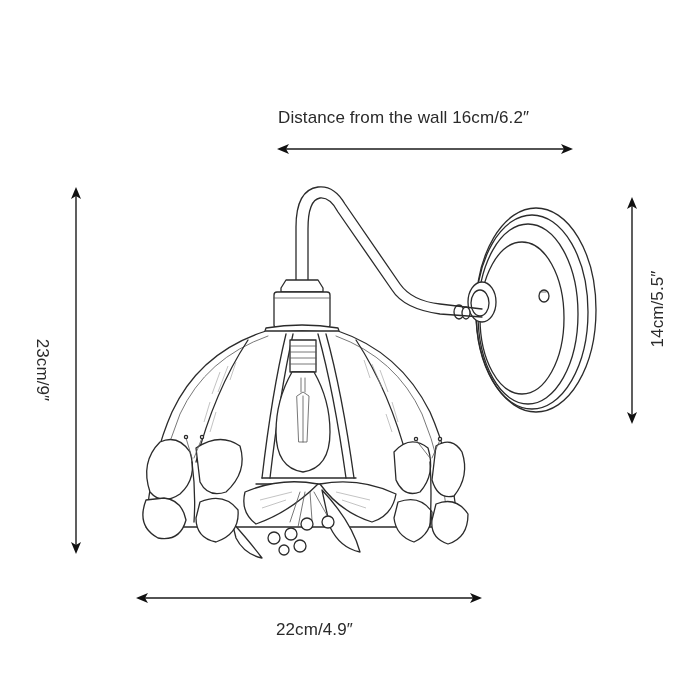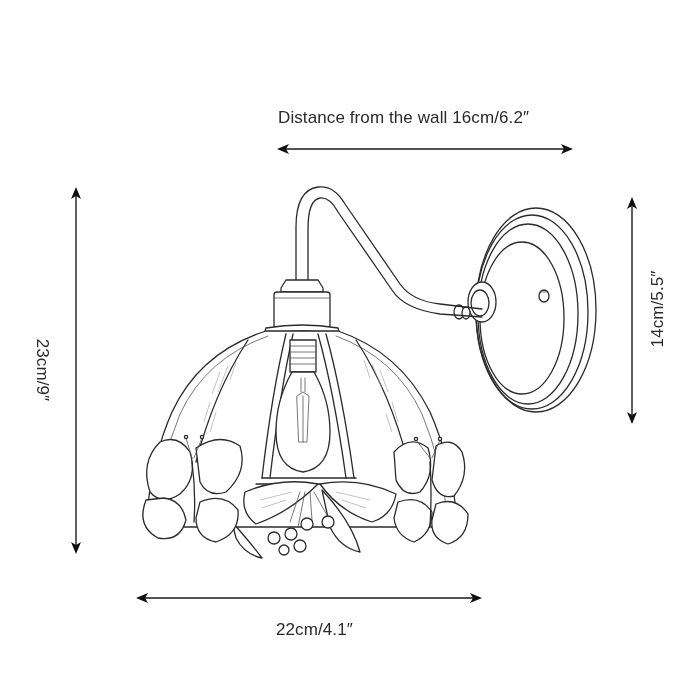--- a/index.html
+++ b/index.html
@@ -147,14 +147,14 @@
       <path class="ln" d="M430 440 Q432 470 430 504"></path>
       <path class="ln-thin" d="M430 436 L416 418 M432 436 L440 418"></path>
       <circle class="fill-w" cx="416" cy="417" r="1.6"></circle>
       <circle class="fill-w" cx="440" cy="417" r="1.6"></circle>
     </g>
   </svg>
 
   <div class="label label-top">Distance from the wall 16cm/6.2″</div>
   <div class="label label-left">23cm/9″</div>
   <div class="label label-right">14cm/5.5″</div>
-  <div class="label label-bottom">22cm/4.1″</div>
+  <div class="label label-bottom">22cm/4.9″</div>
 </div>
 
 </body></html>

